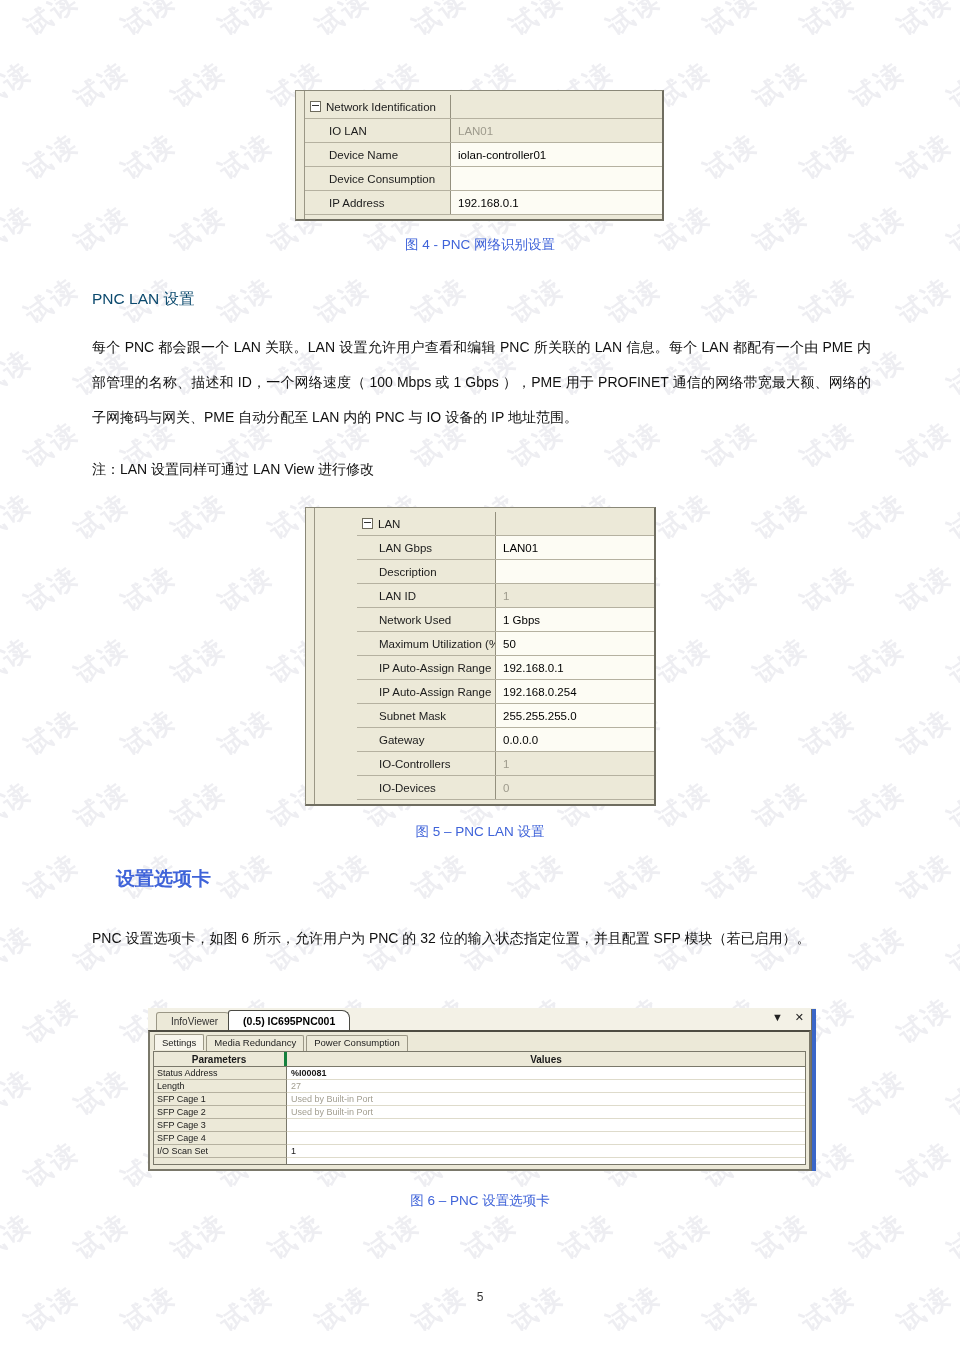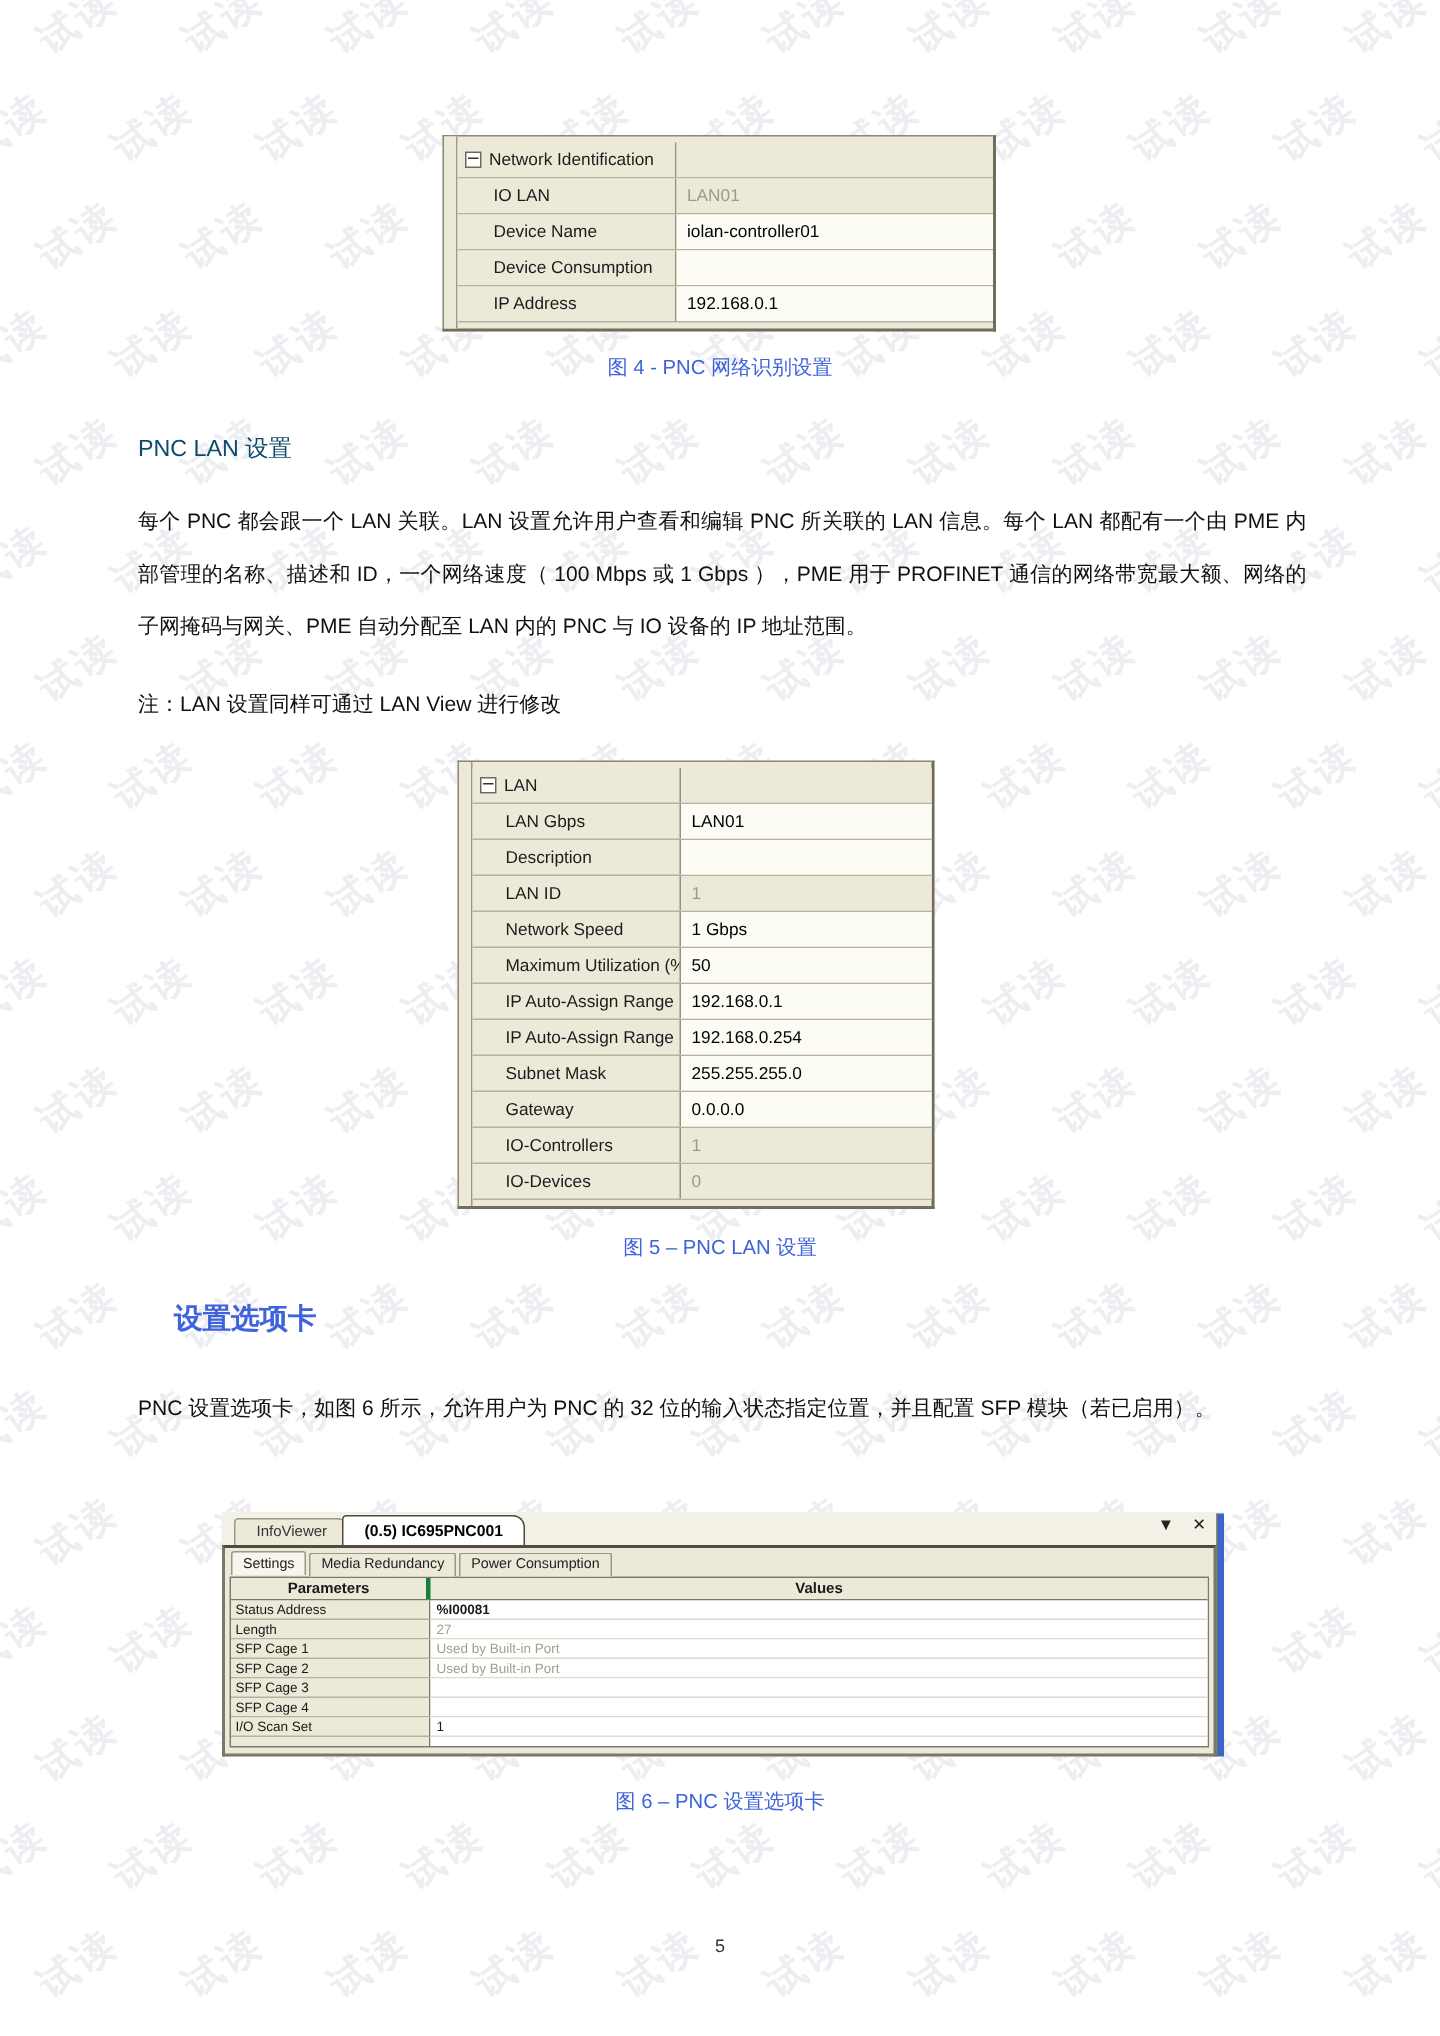--- a/index.html
+++ b/index.html
@@ -64,21 +64,21 @@
   .grow.partial{height:6px;}
   .grow.partial .gl,.grow.partial .gv{border-bottom:none;}
   .bluestrip{position:absolute;right:0;top:1px;bottom:0;width:4px;background:#3a66c8;border-left:1px solid #6f6d60;}
 
   
   #fig4{left:295px;top:90px;width:369px;box-sizing:border-box;}
   #cap4{top:236px;}
   #h1{top:289px;}
   #p1{top:330px;}
   #note1{top:452px;}
-  #fig5{left:305px;top:507px;width:318px;box-sizing:border-box;}
+  #fig5{left:305px;top:507px;width:351px;box-sizing:border-box;gap:42px;}
   #cap5{top:823px;}
   #h2{top:866px;margin-left:24px;}
   #p2{top:921px;}
   #cap6{top:1192px;}
   #pageno{top:1290px;}
 </style>
 </head>
 <body>
 
 <div id="wm">
@@ -359,21 +359,21 @@
         <div class="pvalue"></div>
       </div>
       <div class="prow">
         <div class="plabel">
           <span>LAN ID</span>
         </div>
         <div class="pvalue ro">1</div>
       </div>
       <div class="prow">
         <div class="plabel">
-          <span>Network Speed</span>
+          <span>Network Used</span>
         </div>
         <div class="pvalue">1 Gbps</div>
       </div>
       <div class="prow">
         <div class="plabel">
           <span>Maximum Utilization (%)</span>
         </div>
         <div class="pvalue">50</div>
       </div>
       <div class="prow">

